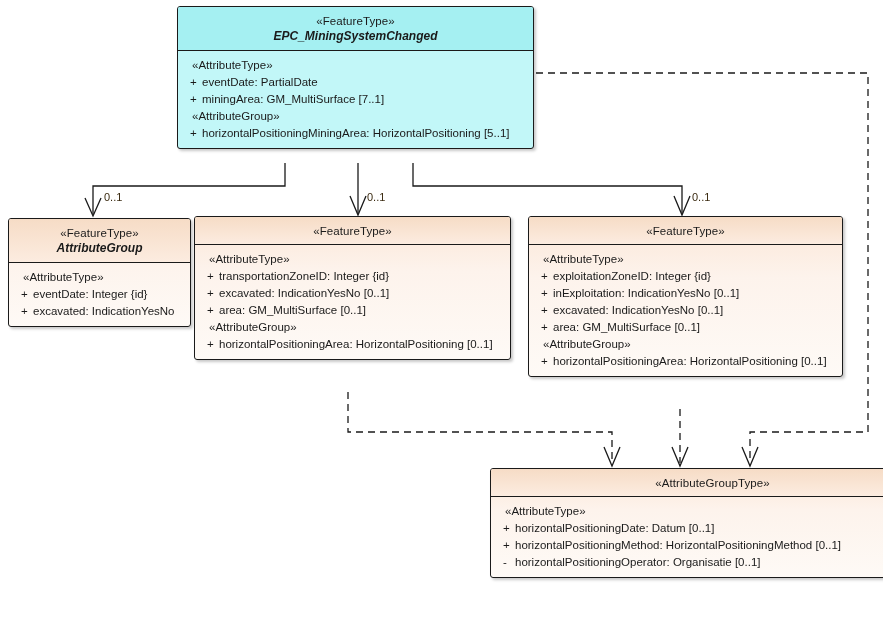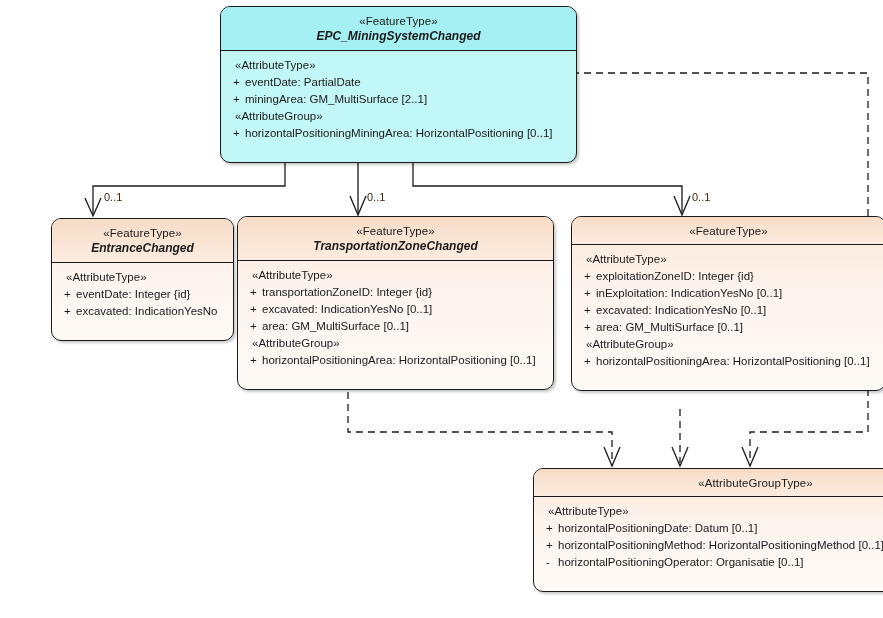--- a/index.html
+++ b/index.html
@@ -26,25 +26,24 @@
     left: 0; top: 0;
     width: 883px;
     height: 618px;
     overflow: visible;
     pointer-events: none;
   }
   .uml-box {
     position: absolute;
     box-sizing: border-box;
     border: 1.3px solid #1a1a1a;
-    border-radius: 10px;
+    border-radius: 3px;
     box-shadow: 2px 2px 3px rgba(0,0,0,0.22);
     overflow: hidden;
     z-index: 5;
-    margin-left: 43px;
   }
   .uml-box.cyan {
     background: #c2f7f8;
   }
   .uml-box.cyan .box-header {
     background: #a5f0f2;
   }
   .uml-box.peach {
     background: linear-gradient(180deg, #fbe6d6 0%, #fdf3ec 38%, #fefaf6 100%);
   }
@@ -63,21 +62,21 @@
     white-space: nowrap;
   }
   .classname {
     font-size: 12px;
     font-weight: bold;
     line-height: 16px;
     white-space: nowrap;
     font-style: italic;
   }
   .box-body {
-    padding: 6px 4px 20px 4px;
+    padding: 6px 4px 6px 4px;
   }
   .grp {
     font-size: 11.5px;
     line-height: 17px;
     padding-left: 10px;
     white-space: nowrap;
   }
   .attr {
     font-size: 11.5px;
     line-height: 17px;
@@ -158,52 +157,51 @@
       <div class="classname">EPC_MiningSystemChanged</div>
     </div>
     <div class="box-body">
       <div class="grp">«AttributeType»</div>
       <div class="attr">
         <span class="vis">+</span>
         <span class="txt">eventDate: PartialDate</span>
       </div>
       <div class="attr">
         <span class="vis">+</span>
-        <span class="txt">miningArea: GM_MultiSurface [2..1]</span>
+        <span class="txt">miningArea: GM_MultiSurface [7..1]</span>
       </div>
       <div class="grp">«AttributeGroup»</div>
       <div class="attr">
         <span class="vis">+</span>
-        <span class="txt">horizontalPositioningMiningArea: HorizontalPositioning [0..1]</span>
+        <span class="txt">horizontalPositioningMiningArea: HorizontalPositioning [5..1]</span>
       </div>
     </div>
   </div>
 
   <div class="uml-box peach" id="box-entrance">
     <div class="box-header">
       <div class="stereotype">«FeatureType»</div>
-      <div class="classname">EntranceChanged</div>
+      <div class="classname">AttributeGroup</div>
     </div>
     <div class="box-body">
       <div class="grp">«AttributeType»</div>
       <div class="attr">
         <span class="vis">+</span>
         <span class="txt">eventDate: Integer {id}</span>
       </div>
       <div class="attr">
         <span class="vis">+</span>
         <span class="txt">excavated: IndicationYesNo</span>
       </div>
     </div>
   </div>
 
   <div class="uml-box peach" id="box-transport">
     <div class="box-header">
       <div class="stereotype">«FeatureType»</div>
-      <div class="classname">TransportationZoneChanged</div>
     </div>
     <div class="box-body">
       <div class="grp">«AttributeType»</div>
       <div class="attr">
         <span class="vis">+</span>
         <span class="txt">transportationZoneID: Integer {id}</span>
       </div>
       <div class="attr">
         <span class="vis">+</span>
         <span class="txt">excavated: IndicationYesNo [0..1]</span>

